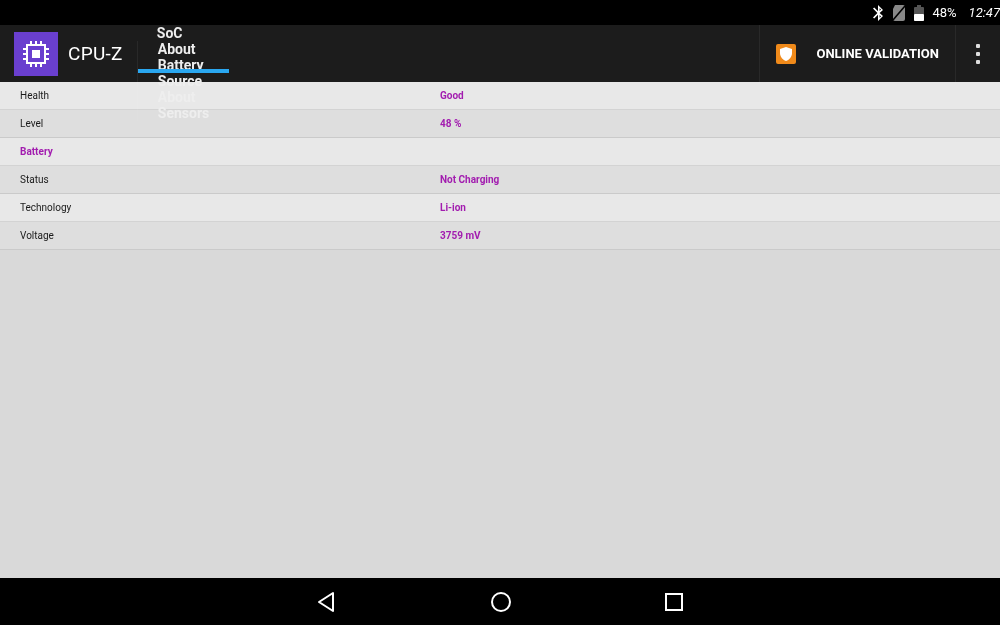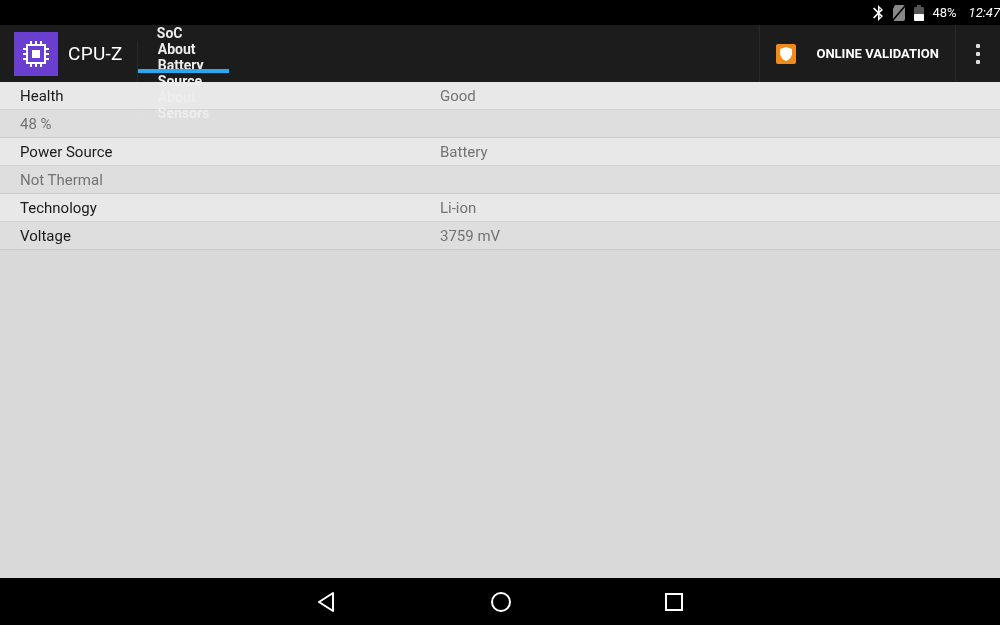--- a/index.html
+++ b/index.html
@@ -93,27 +93,27 @@
     width: 4px; height: 4px; background: #ddd; border-radius: 1px;
     box-shadow: 0 -8px 0 #ddd, 0 8px 0 #ddd;
   }
   
   .content { background: #d9d9d9; height: calc(625px - 25px - 57px - 47px); }
   .row {
     display: flex;
     align-items: center;
     height: 28px;
     padding: 0 20px;
-    font-size: 15px;
+    font-size: 10px;
     border-bottom: 1px solid rgba(0,0,0,0.09);
   }
   .row:nth-child(odd) { background: #e8e8e8; }
   .row:nth-child(even) { background: #dedede; }
   .row-label { width: 420px; color: #1a1a1a; }
-  .row-value { color: #737373; font-weight: 400; }
+  .row-value { color: #a21caf; font-weight: 700; }
   
   .nav-bar {
     position: absolute;
     bottom: 0; left: 0; right: 0;
     height: 47px;
     background: #000;
     display: flex;
     align-items: center;
     justify-content: center;
     gap: 150px;
@@ -208,28 +208,29 @@
     <div class="overflow-dots"></div>
   </div>
 </div>
 
 <div class="content">
   <div class="row">
     <div class="row-label">Health</div>
     <div class="row-value">Good</div>
   </div>
   <div class="row">
+    <div class="row-label">Level</div>
     <div class="row-value">48 %</div>
   </div>
   <div class="row">
-    <div class="row-label">Power Source</div>
     <div class="row-value">Battery</div>
   </div>
   <div class="row">
-    <div class="row-value">Not Thermal</div>
+    <div class="row-label">Status</div>
+    <div class="row-value">Not Charging</div>
   </div>
   <div class="row">
     <div class="row-label">Technology</div>
     <div class="row-value">Li-ion</div>
   </div>
   <div class="row">
     <div class="row-label">Voltage</div>
     <div class="row-value">3759 mV</div>
   </div>
 </div>

